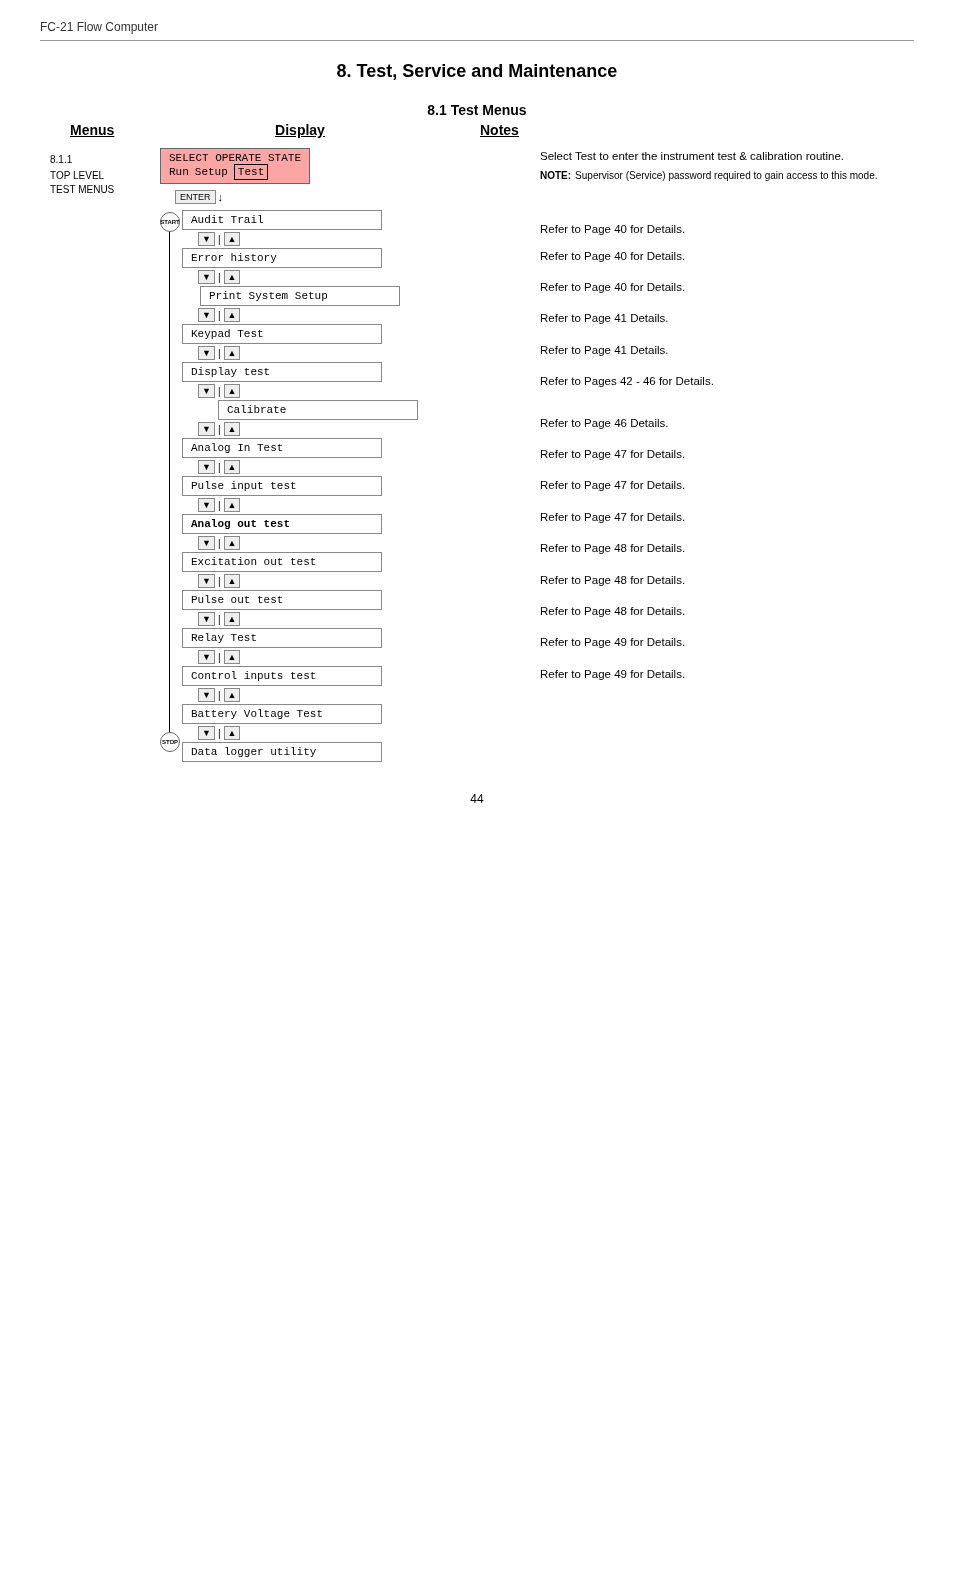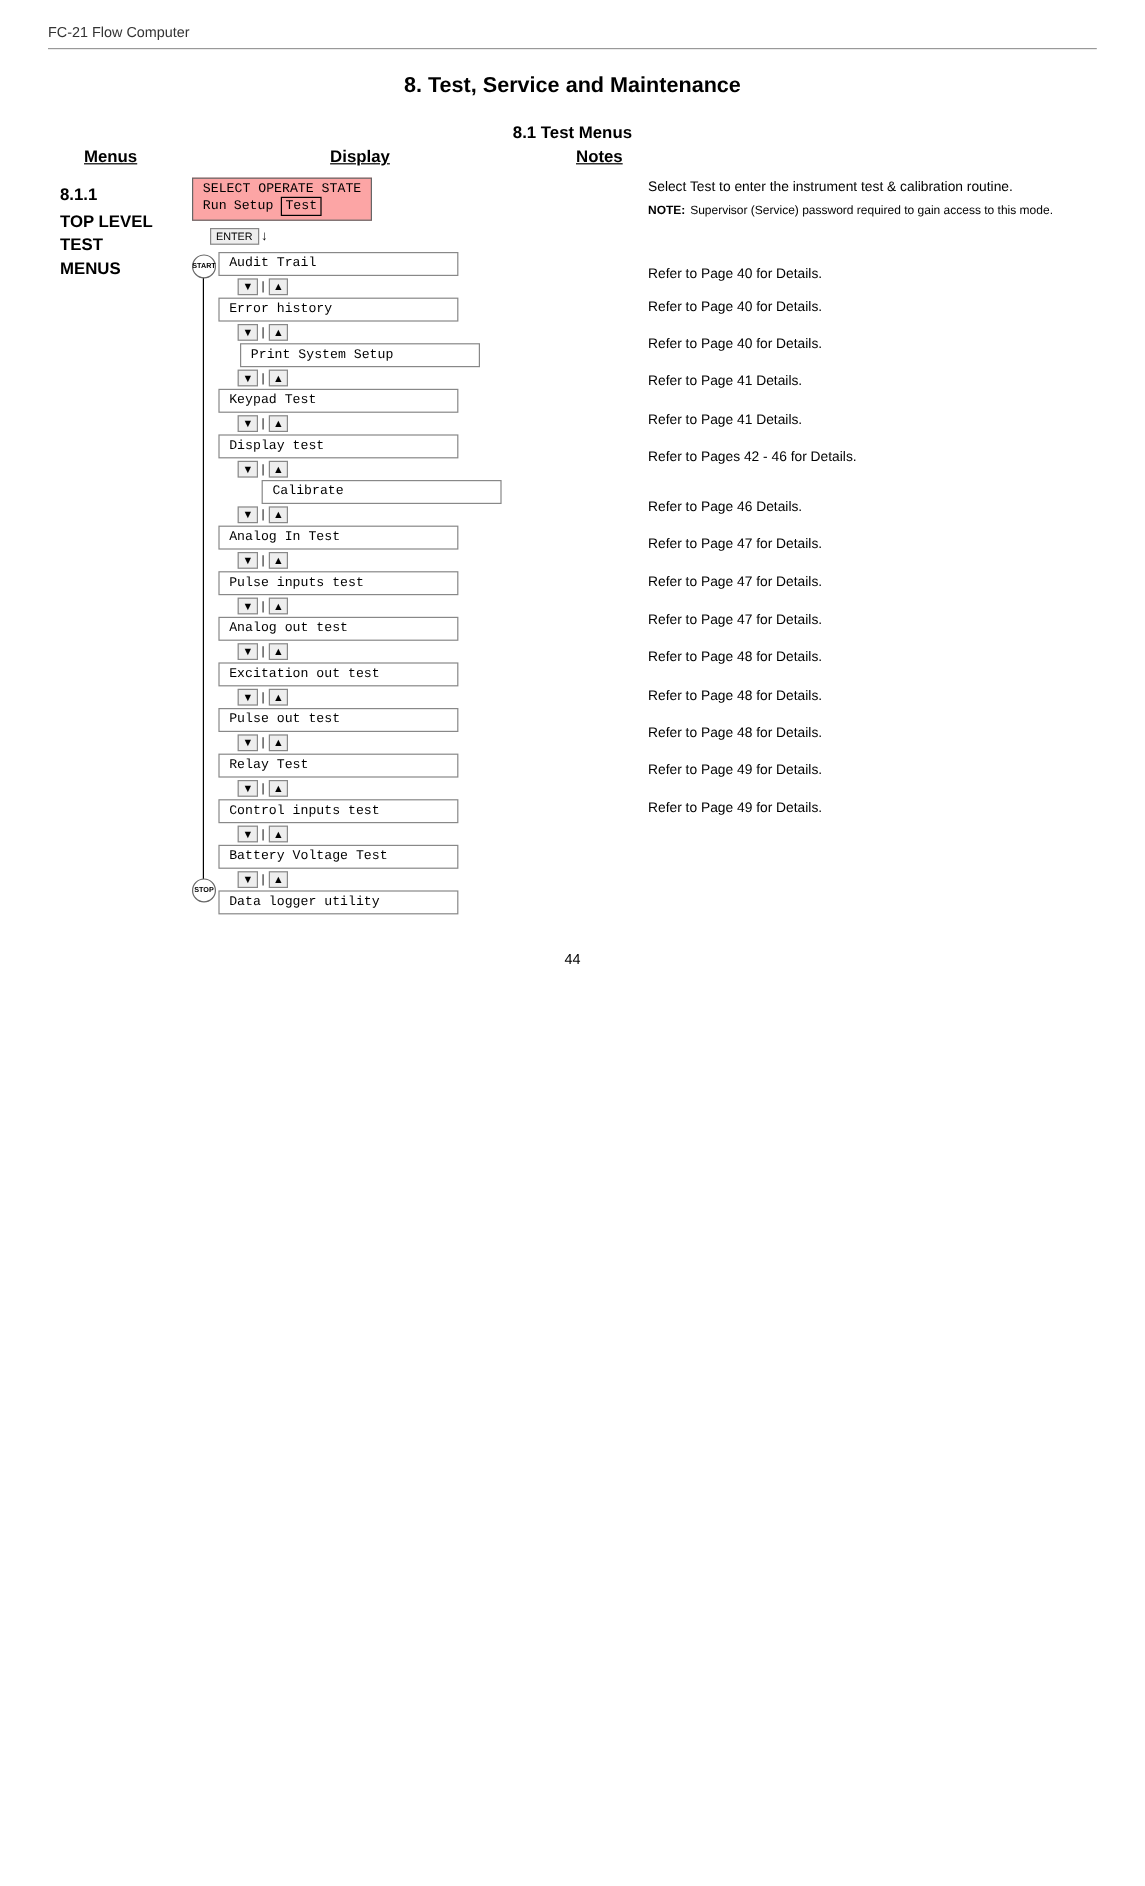--- a/index.html
+++ b/index.html
@@ -57,22 +57,22 @@
     }
 
     .content-area {
       display: flex;
       padding-left: 10px;
     }
 
     .left-label {
       width: 90px;
       padding-top: 5px;
-      font-size: 14px;
-      font-weight: bold;
+      font-size: 10px;
+      font-weight: normal;
       line-height: 1.4;
     }
 
     .diagram-area {
       width: 370px;
       position: relative;
       padding-left: 20px;
     }
 
     .notes-area {
@@ -279,34 +279,34 @@
                 <span style="font-size:9px;">▼</span>
               </span>
               <span style="font-size: 10px; display: inline-block;">|</span>
               <span style="border: 1px solid rgb(136, 136, 136); font-size: 7px; padding: 1px 3px; background: rgb(238, 238, 238); display: inline-flex; align-items: center; gap: 1px; font-family: Arial, sans-serif;">
                 <span style="font-size:9px;">▲</span>
               </span>
             </div>
           </div>
           <div style="margin-bottom: 0px;">
             <div style="display: flex; align-items: center; gap: 4px; margin-left: 4px;">
-              <div style="border: 1px solid rgb(136, 136, 136); padding: 3px 8px; font-family: &quot;Courier New&quot;, monospace; font-size: 11px; background: rgb(255, 255, 255); min-width: 200px; display: inline-block;">Pulse inputs test</div>
-            </div>
-            <div style="display: flex; align-items: center; margin: 2px 0px 2px 20px; gap: 3px;">
-              <span style="border: 1px solid rgb(136, 136, 136); font-size: 7px; padding: 1px 3px; background: rgb(238, 238, 238); display: inline-flex; align-items: center; gap: 1px; font-family: Arial, sans-serif;">
-                <span style="font-size:9px;">▼</span>
-              </span>
-              <span style="font-size: 10px; display: inline-block;">|</span>
-              <span style="border: 1px solid rgb(136, 136, 136); font-size: 7px; padding: 1px 3px; background: rgb(238, 238, 238); display: inline-flex; align-items: center; gap: 1px; font-family: Arial, sans-serif;">
-                <span style="font-size:9px;">▲</span>
-              </span>
-            </div>
-          </div>
-          <div style="margin-bottom: 0px;">
-            <div style="display: flex; align-items: center; gap: 4px; margin-left: 4px;">
+              <div style="border: 1px solid rgb(136, 136, 136); padding: 3px 8px; font-family: &quot;Courier New&quot;, monospace; font-size: 11px; background: rgb(255, 255, 255); min-width: 200px; display: inline-block;">Pulse input test</div>
+            </div>
+            <div style="display: flex; align-items: center; margin: 2px 0px 2px 20px; gap: 3px;">
+              <span style="border: 1px solid rgb(136, 136, 136); font-size: 7px; padding: 1px 3px; background: rgb(238, 238, 238); display: inline-flex; align-items: center; gap: 1px; font-family: Arial, sans-serif;">
+                <span style="font-size:9px;">▼</span>
+              </span>
+              <span style="font-size: 10px; display: inline-block;">|</span>
+              <span style="border: 1px solid rgb(136, 136, 136); font-size: 7px; padding: 1px 3px; background: rgb(238, 238, 238); display: inline-flex; align-items: center; gap: 1px; font-family: Arial, sans-serif;">
+                <span style="font-size:9px;">▲</span>
+              </span>
+            </div>
+          </div>
+          <div style="margin-bottom: 0px;">
+            <div style="display: flex; align-items: center; gap: 4px; margin-left: 4px; font-weight: bold;">
               <div style="border: 1px solid rgb(136, 136, 136); padding: 3px 8px; font-family: &quot;Courier New&quot;, monospace; font-size: 11px; background: rgb(255, 255, 255); min-width: 200px; display: inline-block;">Analog out test</div>
             </div>
             <div style="display: flex; align-items: center; margin: 2px 0px 2px 20px; gap: 3px;">
               <span style="border: 1px solid rgb(136, 136, 136); font-size: 7px; padding: 1px 3px; background: rgb(238, 238, 238); display: inline-flex; align-items: center; gap: 1px; font-family: Arial, sans-serif;">
                 <span style="font-size:9px;">▼</span>
               </span>
               <span style="font-size: 10px; display: inline-block;">|</span>
               <span style="border: 1px solid rgb(136, 136, 136); font-size: 7px; padding: 1px 3px; background: rgb(238, 238, 238); display: inline-flex; align-items: center; gap: 1px; font-family: Arial, sans-serif;">
                 <span style="font-size:9px;">▲</span>
               </span>

